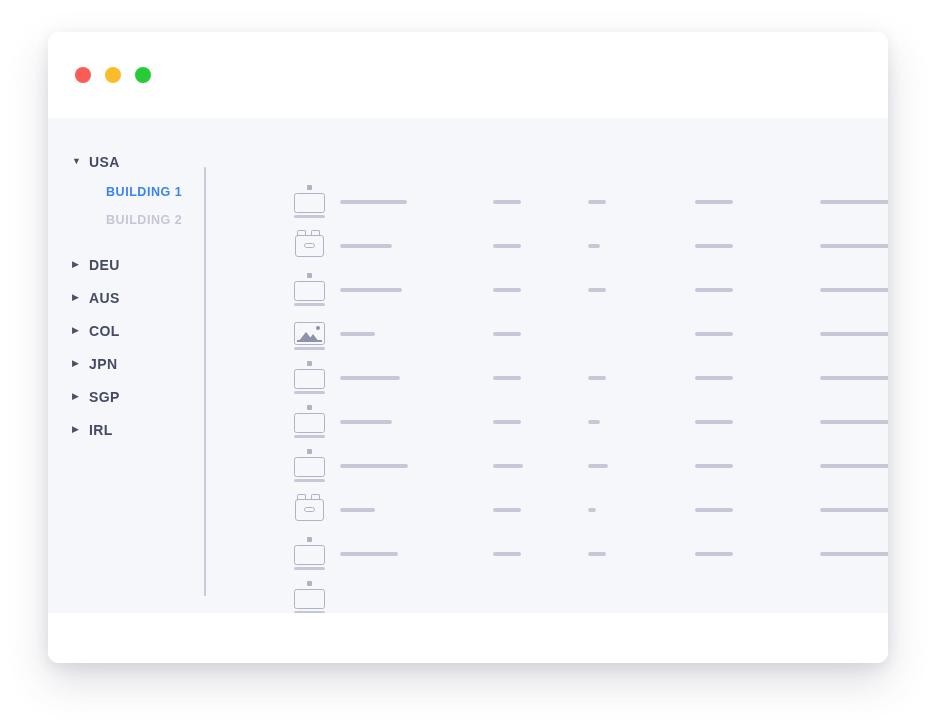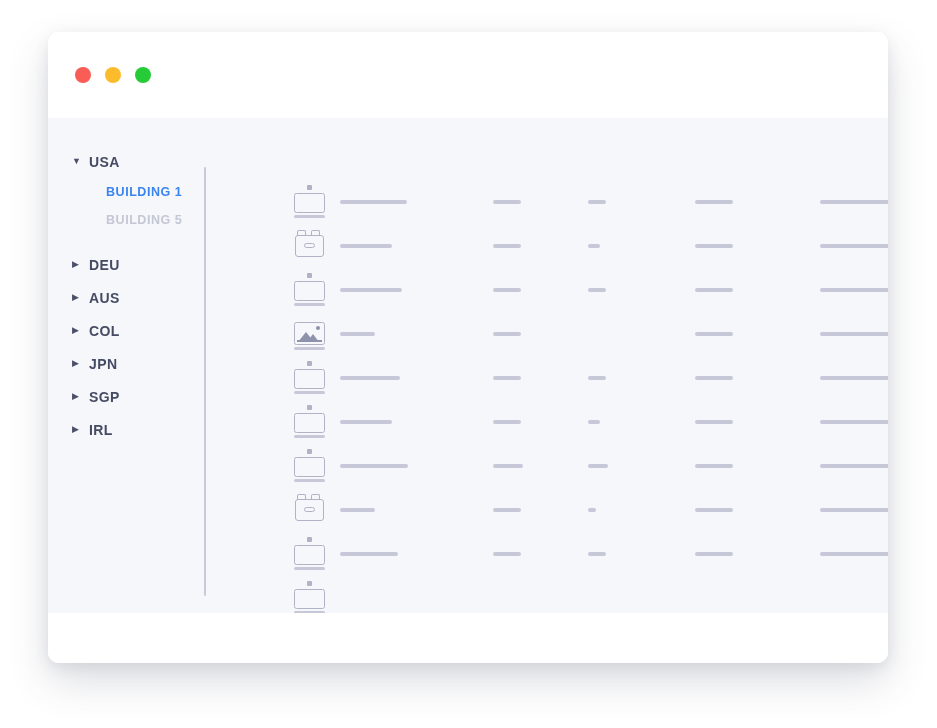--- a/index.html
+++ b/index.html
@@ -327,21 +327,21 @@
         <div class="side-row">
           <span class="caret">▼</span>
           <span class="country-label">USA</span>
         </div>
         <div class="side-row building-row active">
           <span class="caret spacer"></span>
           <span class="building-label">BUILDING 1</span>
         </div>
         <div class="side-row building-row">
           <span class="caret spacer"></span>
-          <span class="building-label">BUILDING 5</span>
+          <span class="building-label">BUILDING 2</span>
         </div>
         <div class="group-gap"></div>
         <div class="side-row">
           <span class="caret">▶</span>
           <span class="country-label">DEU</span>
         </div>
         <div class="side-row">
           <span class="caret">▶</span>
           <span class="country-label">AUS</span>
         </div>

